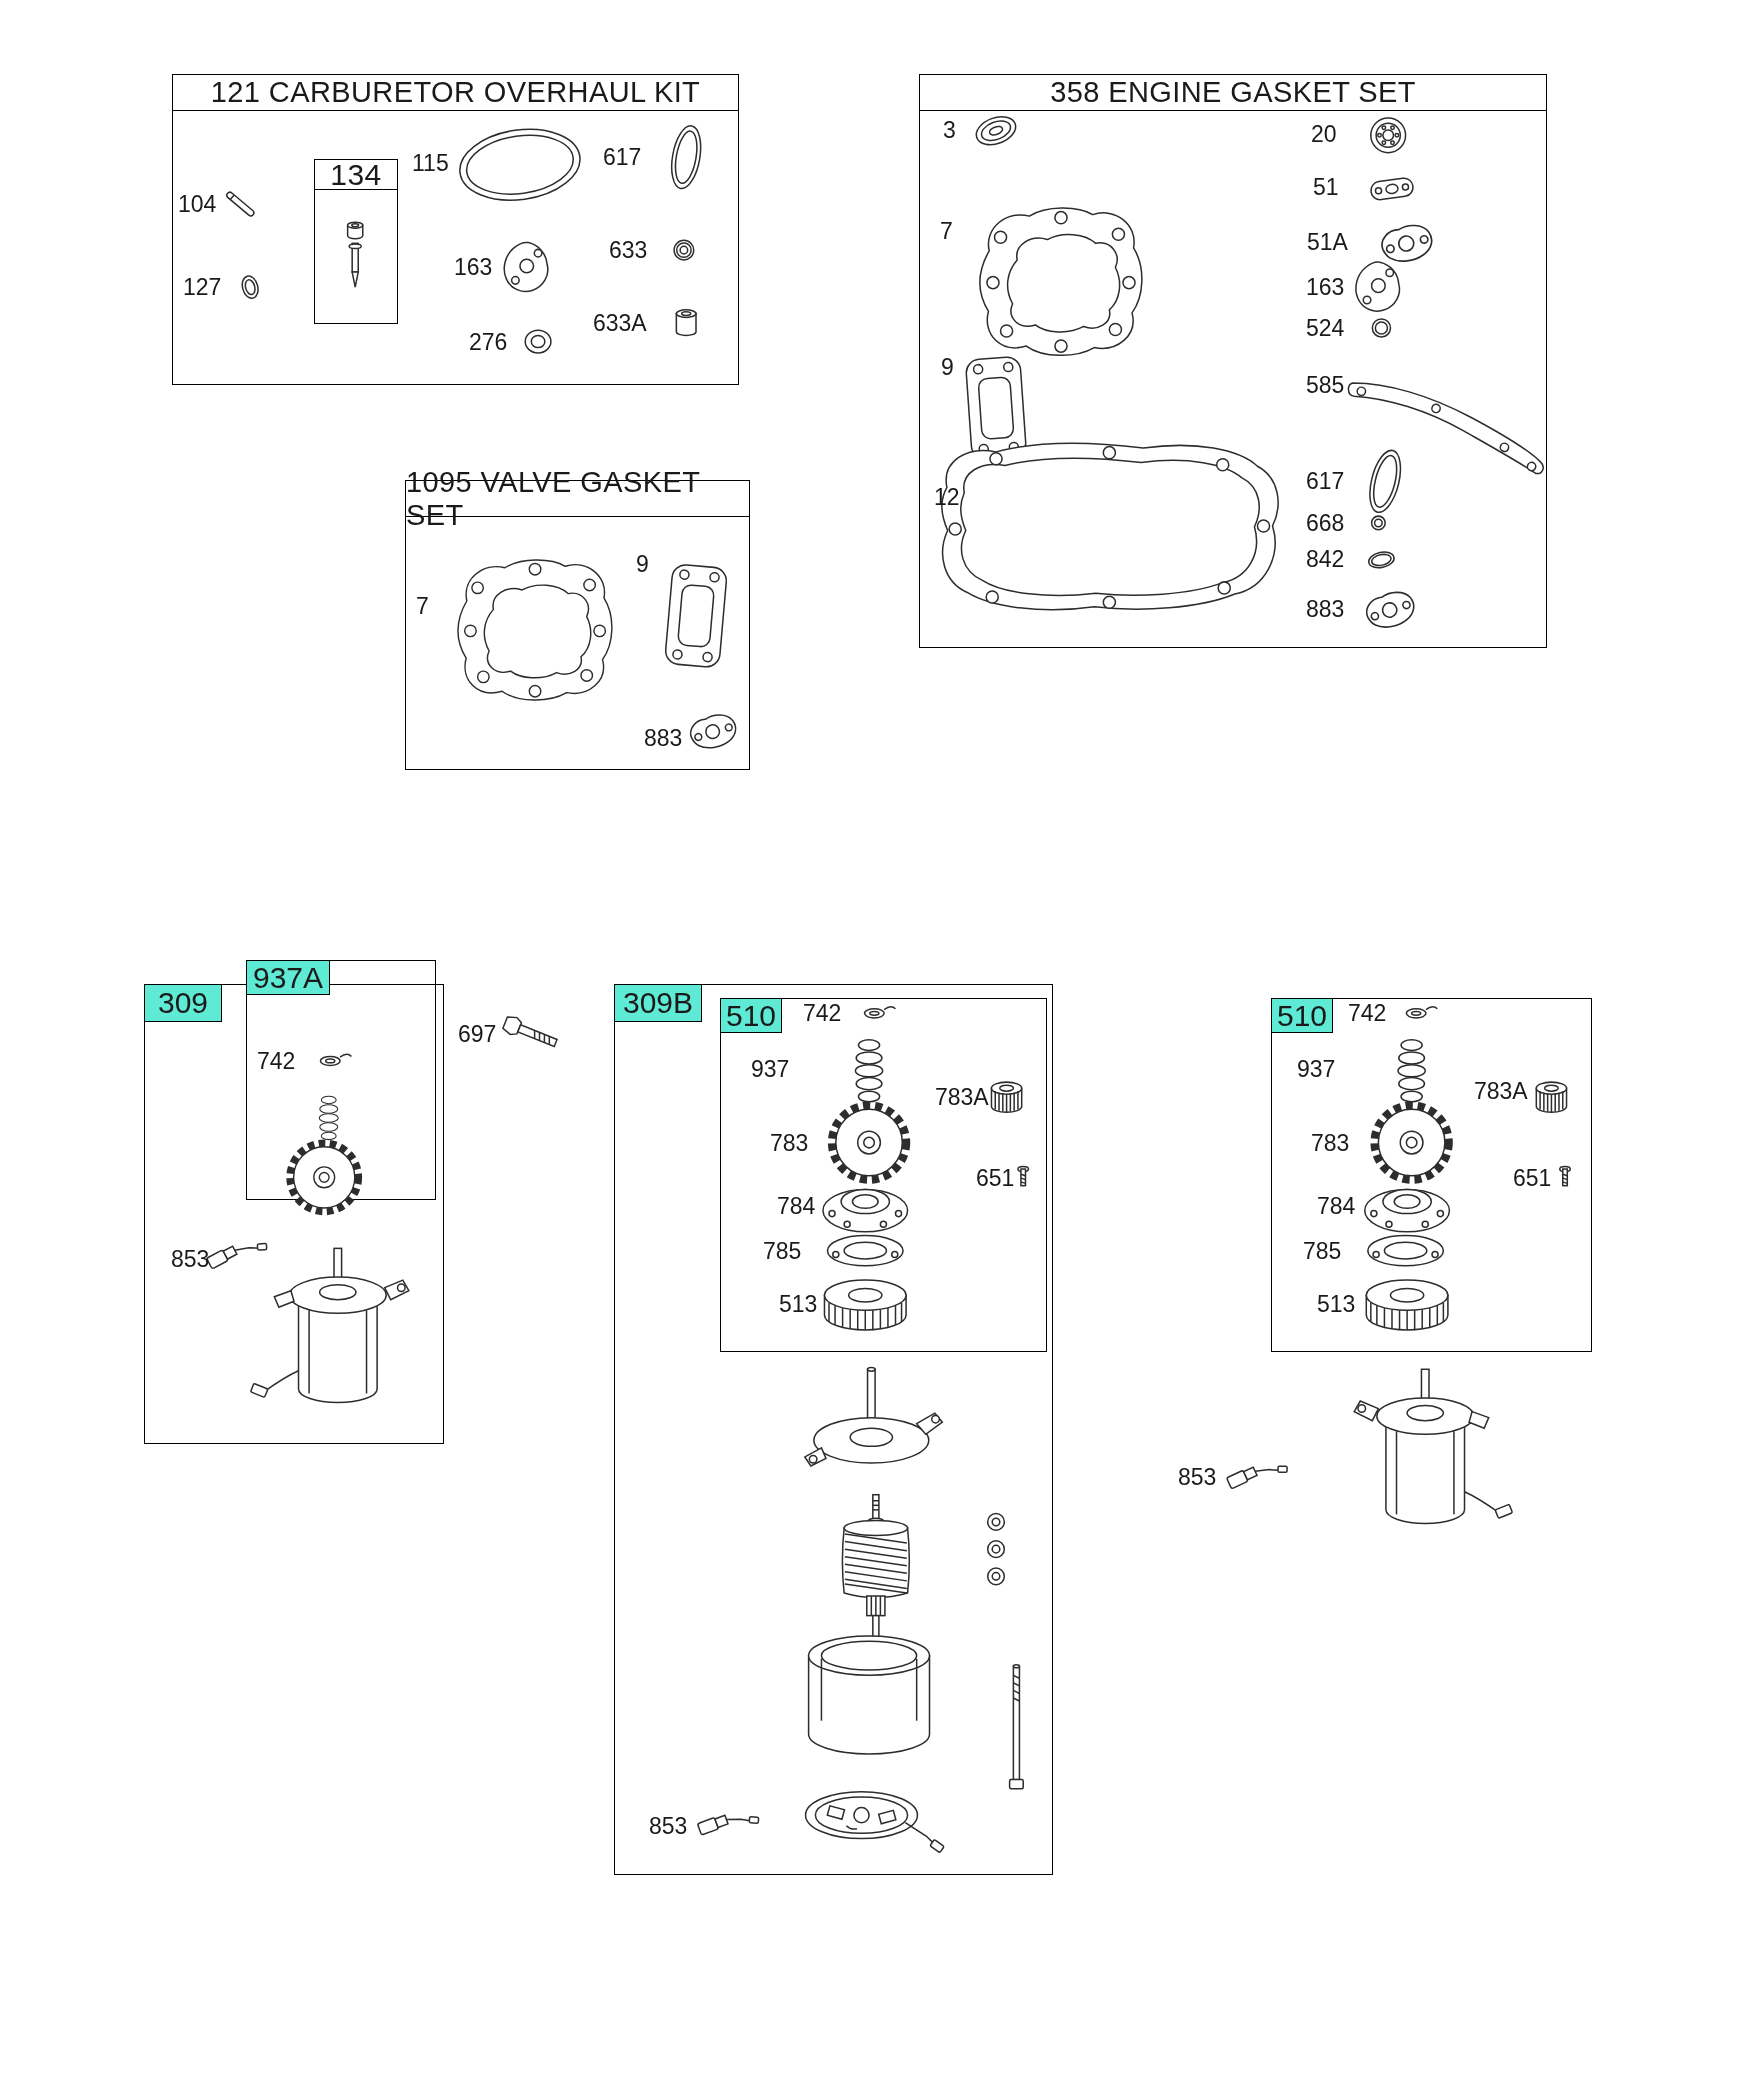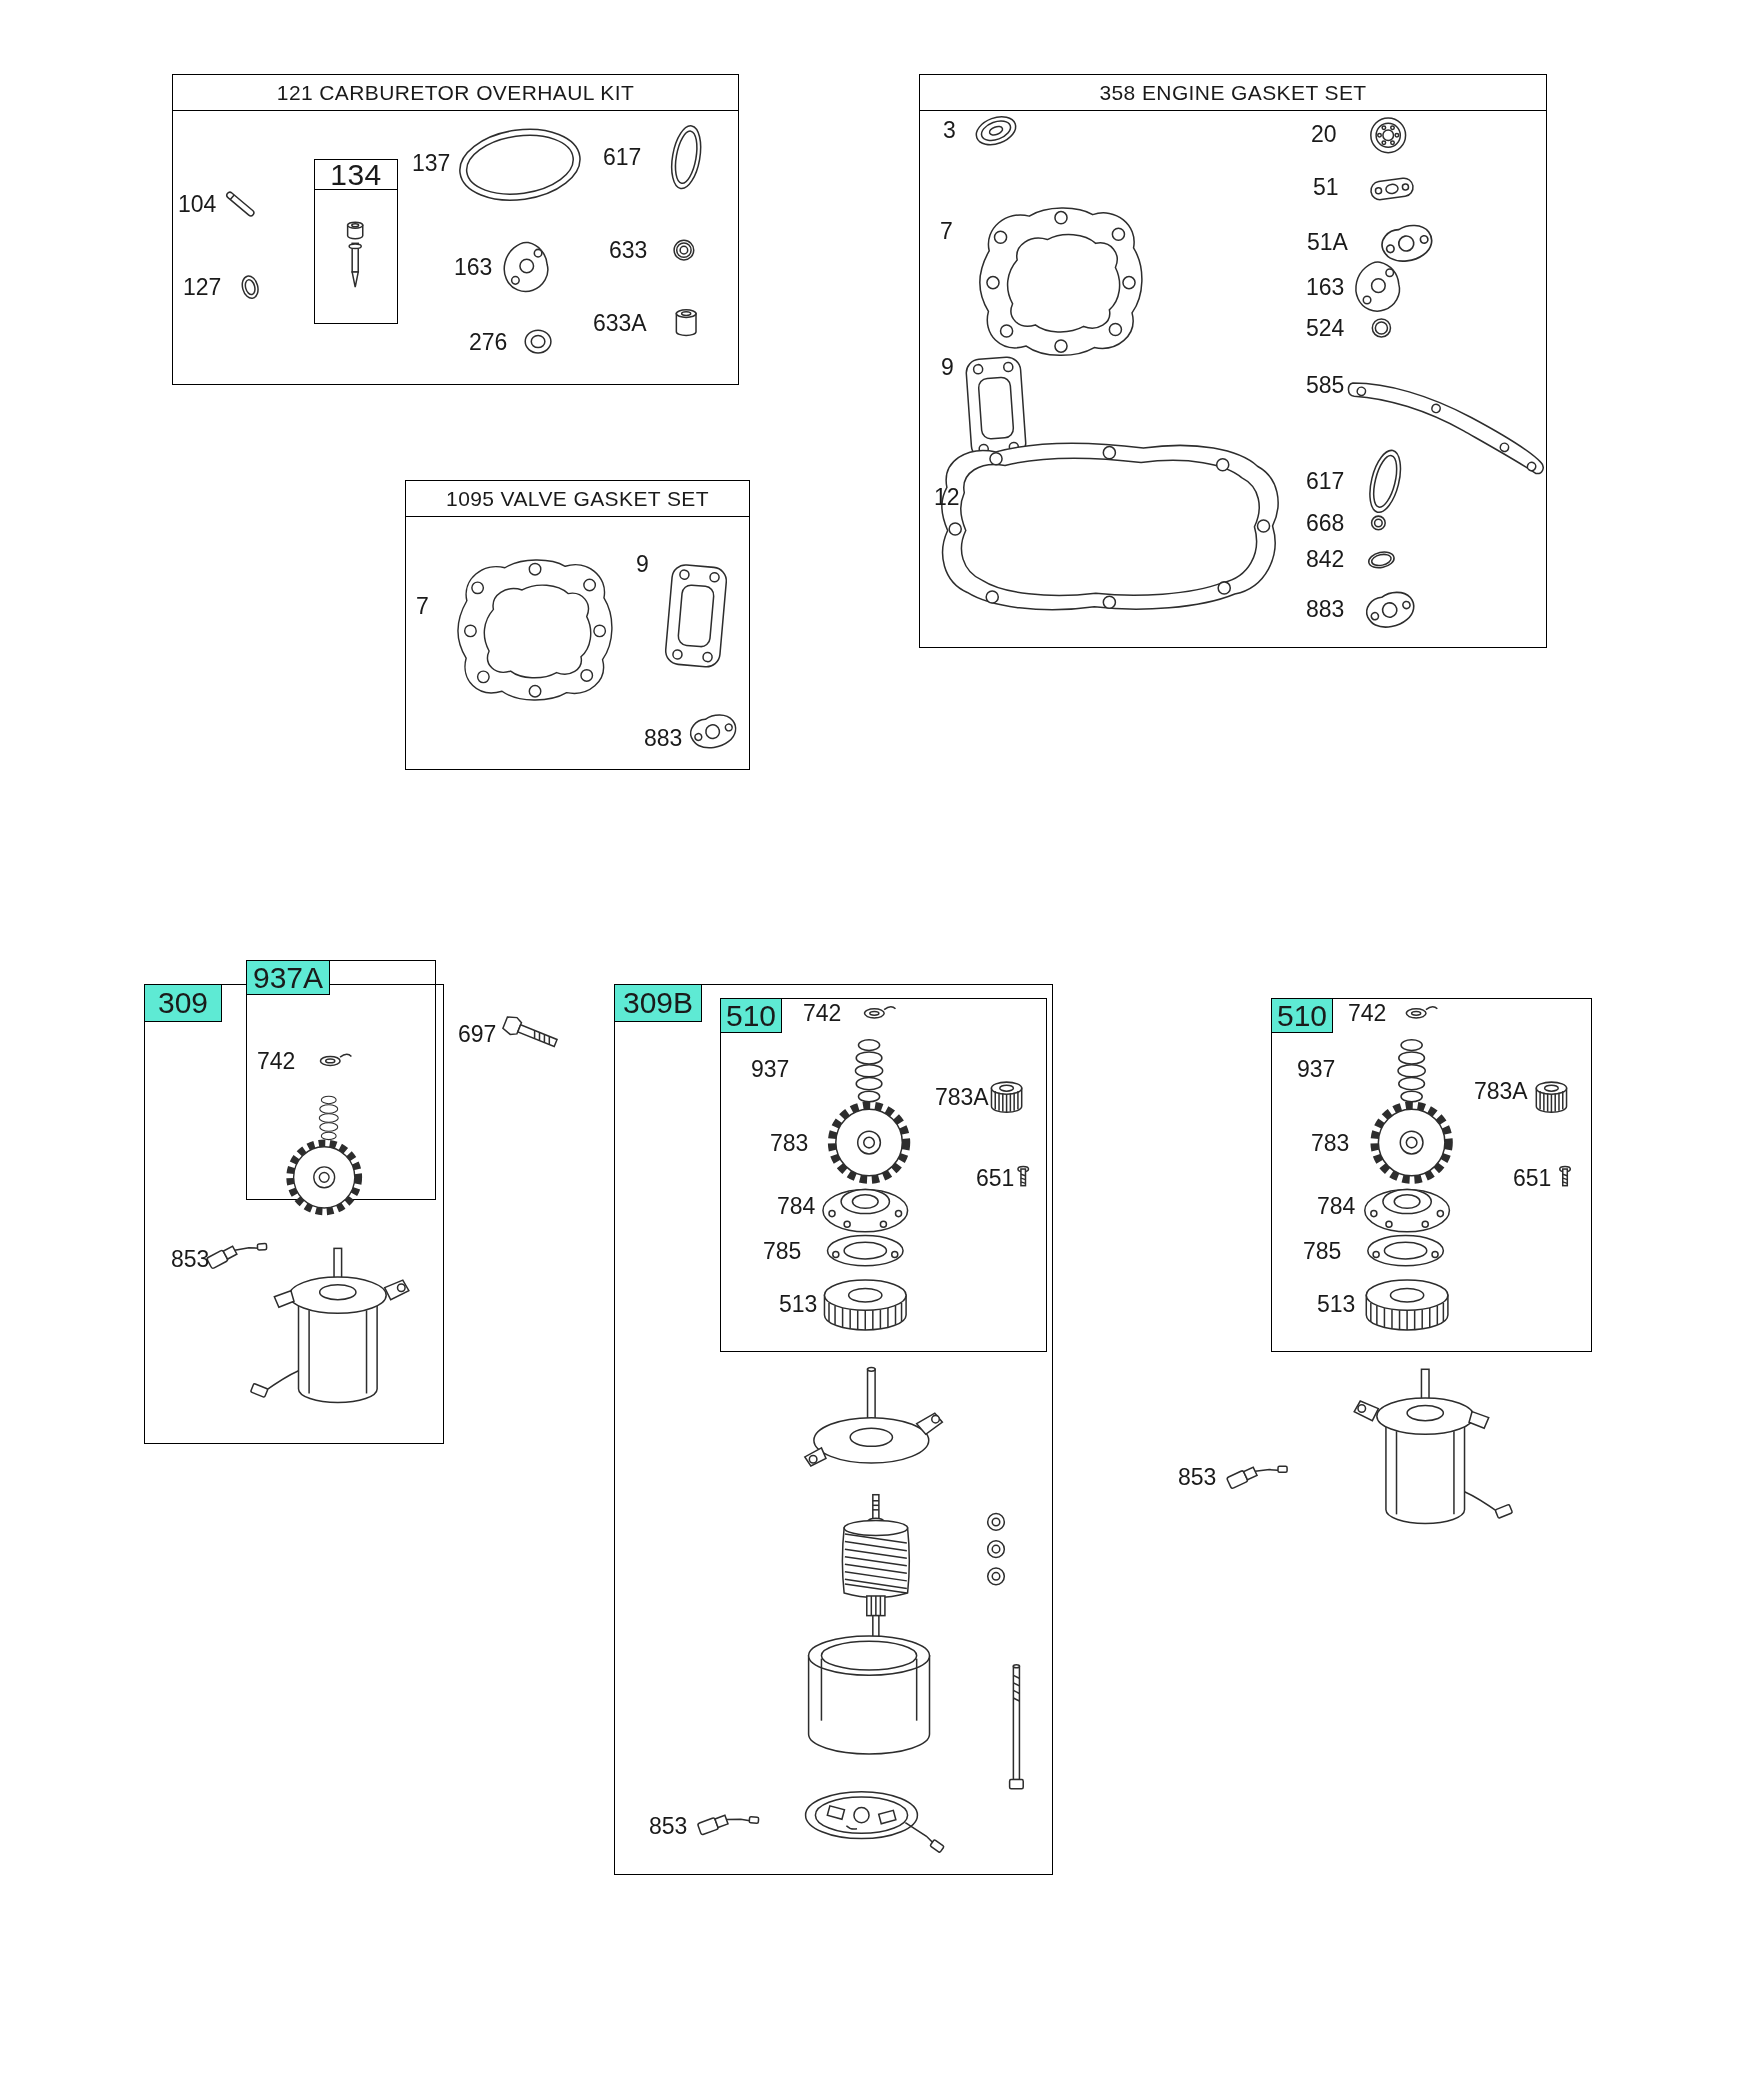--- a/index.html
+++ b/index.html
@@ -1,20 +1,20 @@
 <!DOCTYPE html>
 <html style="font-size:12px"><head>
 <meta charset="utf-8">
 <style>
   html,body{margin:0;padding:0;background:#fff}
   #canvas{position:relative;width:1757px;height:2097px;background:#fff;
           font-family:"Liberation Sans",sans-serif;color:#1a1a1a;overflow:hidden}
   .box{position:absolute;border:1.5px solid #000;box-sizing:border-box}
   .hdr{position:absolute;left:0;top:0;right:0;height:35px;border-bottom:1.5px solid #000;
-       display:flex;align-items:center;justify-content:center;font-size:21px;letter-spacing:0.4px}
+       display:flex;align-items:center;justify-content:center;font-size:29px;letter-spacing:0.4px}
   .corner{position:absolute;left:0;top:0;border-right:1.5px solid #000;border-bottom:1.5px solid #000;
           display:flex;align-items:center;justify-content:center;font-size:30px;background:#5eead4}
   .plabel{position:absolute;font-size:23px;line-height:24px;white-space:nowrap}
   #art{position:absolute;left:0;top:0;pointer-events:none}
   .s{fill:#fff;stroke:#2d2d2d;stroke-width:2}
   .ln{fill:none;stroke:#2d2d2d;stroke-width:2}
 </style>
 </head>
 <body>
 
@@ -411,21 +411,21 @@
       <use href="#d-clutch" transform="translate(1862,1596)"></use>
       <use href="#d-plate785" transform="translate(1860,1655)"></use>
       <use href="#d-drum" transform="translate(1862,1726)"></use>
       <use href="#d-853" transform="translate(1650,1952) rotate(-25)"></use>
       <use href="#d-starter" transform="translate(1886,1952) scale(-1,1)"></use>
     </g>
   </svg>
 
   <div class="plabel" style="left:178px;top:192px">104</div>
   <div class="plabel" style="left:183px;top:275px">127</div>
-  <div class="plabel" style="left:412px;top:151px">137</div>
+  <div class="plabel" style="left:412px;top:151px">115</div>
   <div class="plabel" style="left:454px;top:255px">163</div>
   <div class="plabel" style="left:469px;top:330px">276</div>
   <div class="plabel" style="left:603px;top:145px">617</div>
   <div class="plabel" style="left:609px;top:238px">633</div>
   <div class="plabel" style="left:593px;top:311px">633A</div>
 
   <div class="plabel" style="left:943px;top:118px">3</div>
   <div class="plabel" style="left:1311px;top:122px">20</div>
   <div class="plabel" style="left:1313px;top:175px">51</div>
   <div class="plabel" style="left:1307px;top:230px">51A</div>

